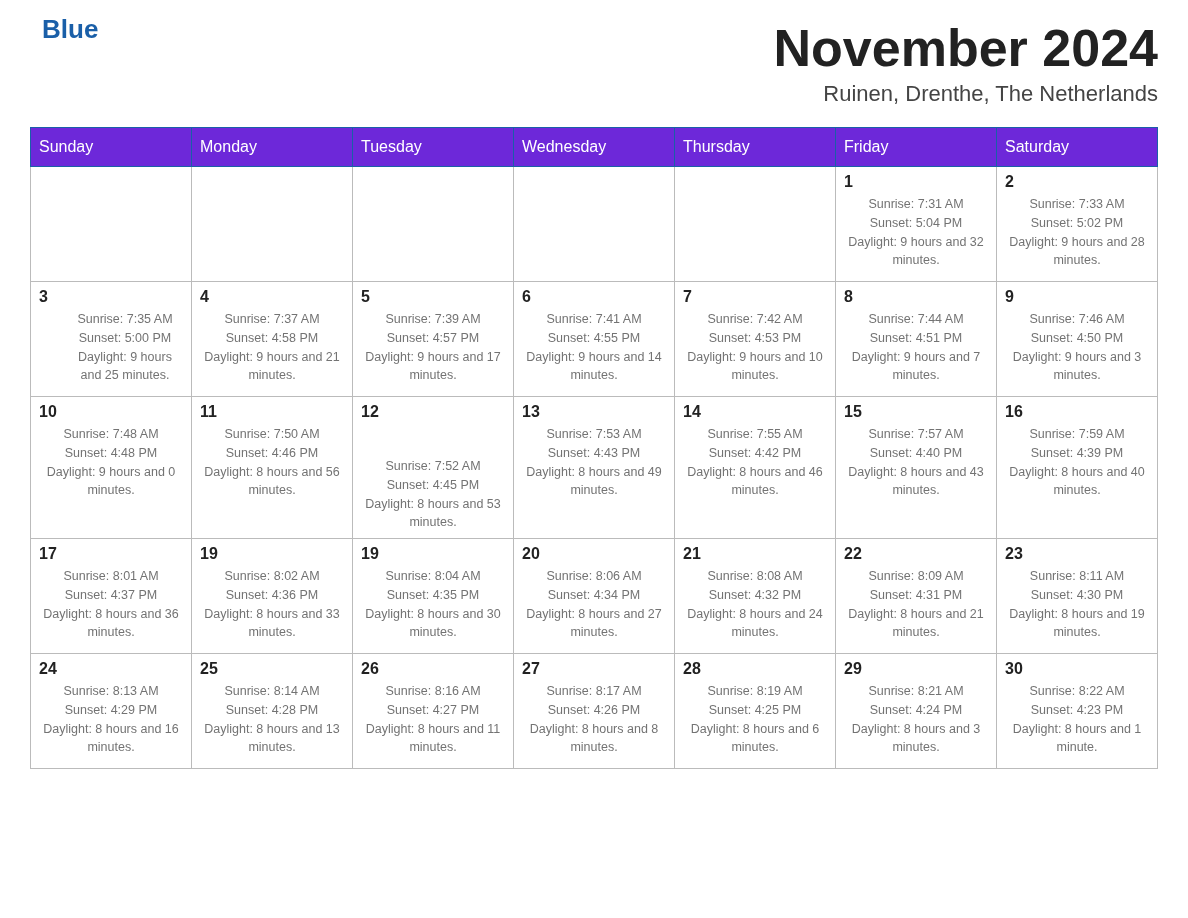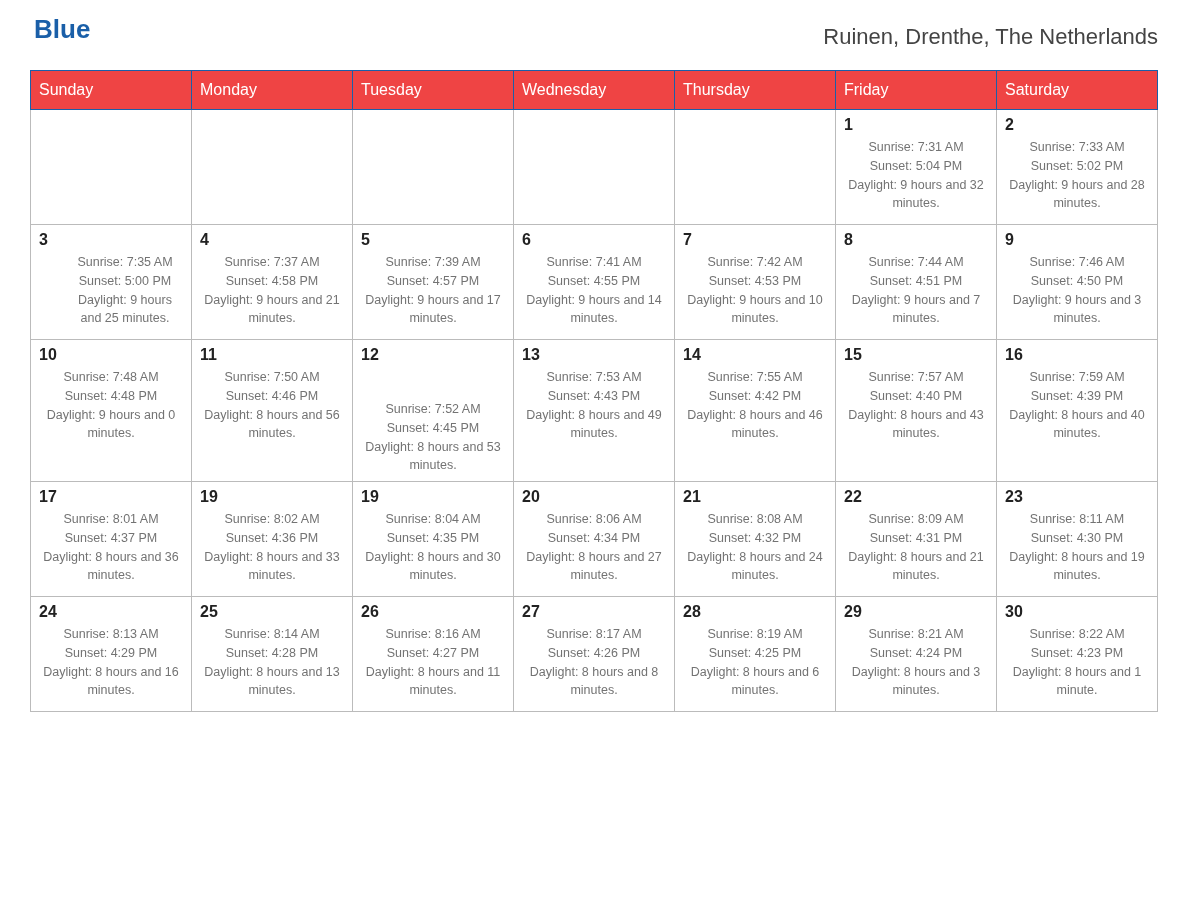--- a/index.html
+++ b/index.html
@@ -39,21 +39,21 @@
       font-size: 22px;
       color: #444;
       margin-top: 4px;
     }
     .calendar {
       width: 100%;
       border-collapse: collapse;
       border: 1px solid #aaa;
     }
     .calendar th {
-      background-color: #ef4444;
+      background-color: #6d28d9;
       color: #fff;
       font-size: 16px;
       font-weight: normal;
       padding: 10px 8px;
       text-align: left;
       border: 1px solid #1a5fa8;
     }
     .calendar td {
       vertical-align: top;
       border: 1px solid #bbb;
@@ -81,25 +81,26 @@
     }
     tr.week-row td {
       height: 115px;
     }
   </style>
 </head>
 <body>
 
 <div class="header">
   <div class="logo-area">
-    <div style="margin-top:-6px;margin-left:4px;">
+    <div style="margin-top:-6px;margin-left:12px;">
       <span style="font-size:26px;font-weight:bold;color:#1a5fa8;">Blue</span>
     </div>
   </div>
   <div class="title-area">
+    <div class="month-title">November 2024</div>
     <div class="location-title">Ruinen, Drenthe, The Netherlands</div>
   </div>
 </div>
 
 <table class="calendar">
   <thead>
     <tr>
     <th>Sunday</th>
         <th>Monday</th>
         <th>Tuesday</th>

